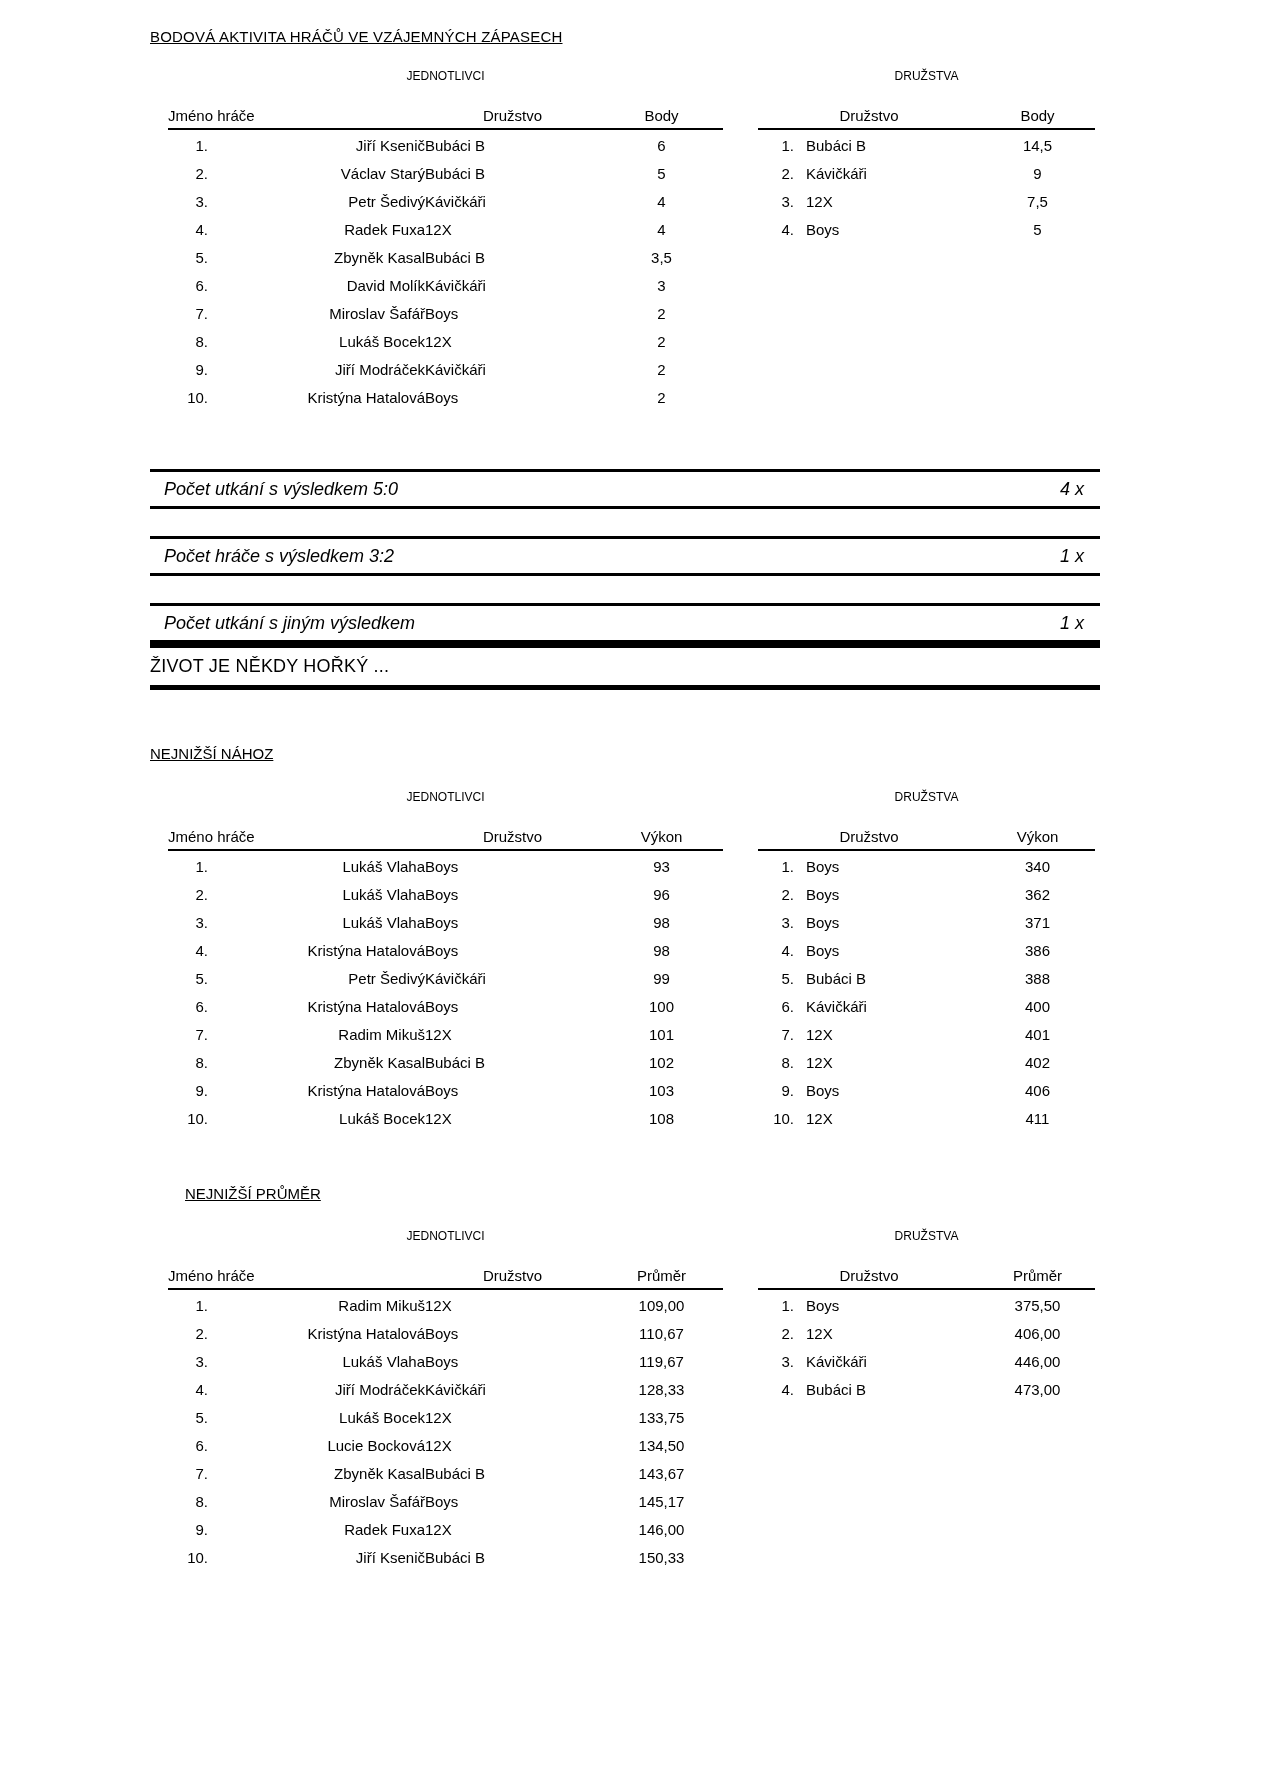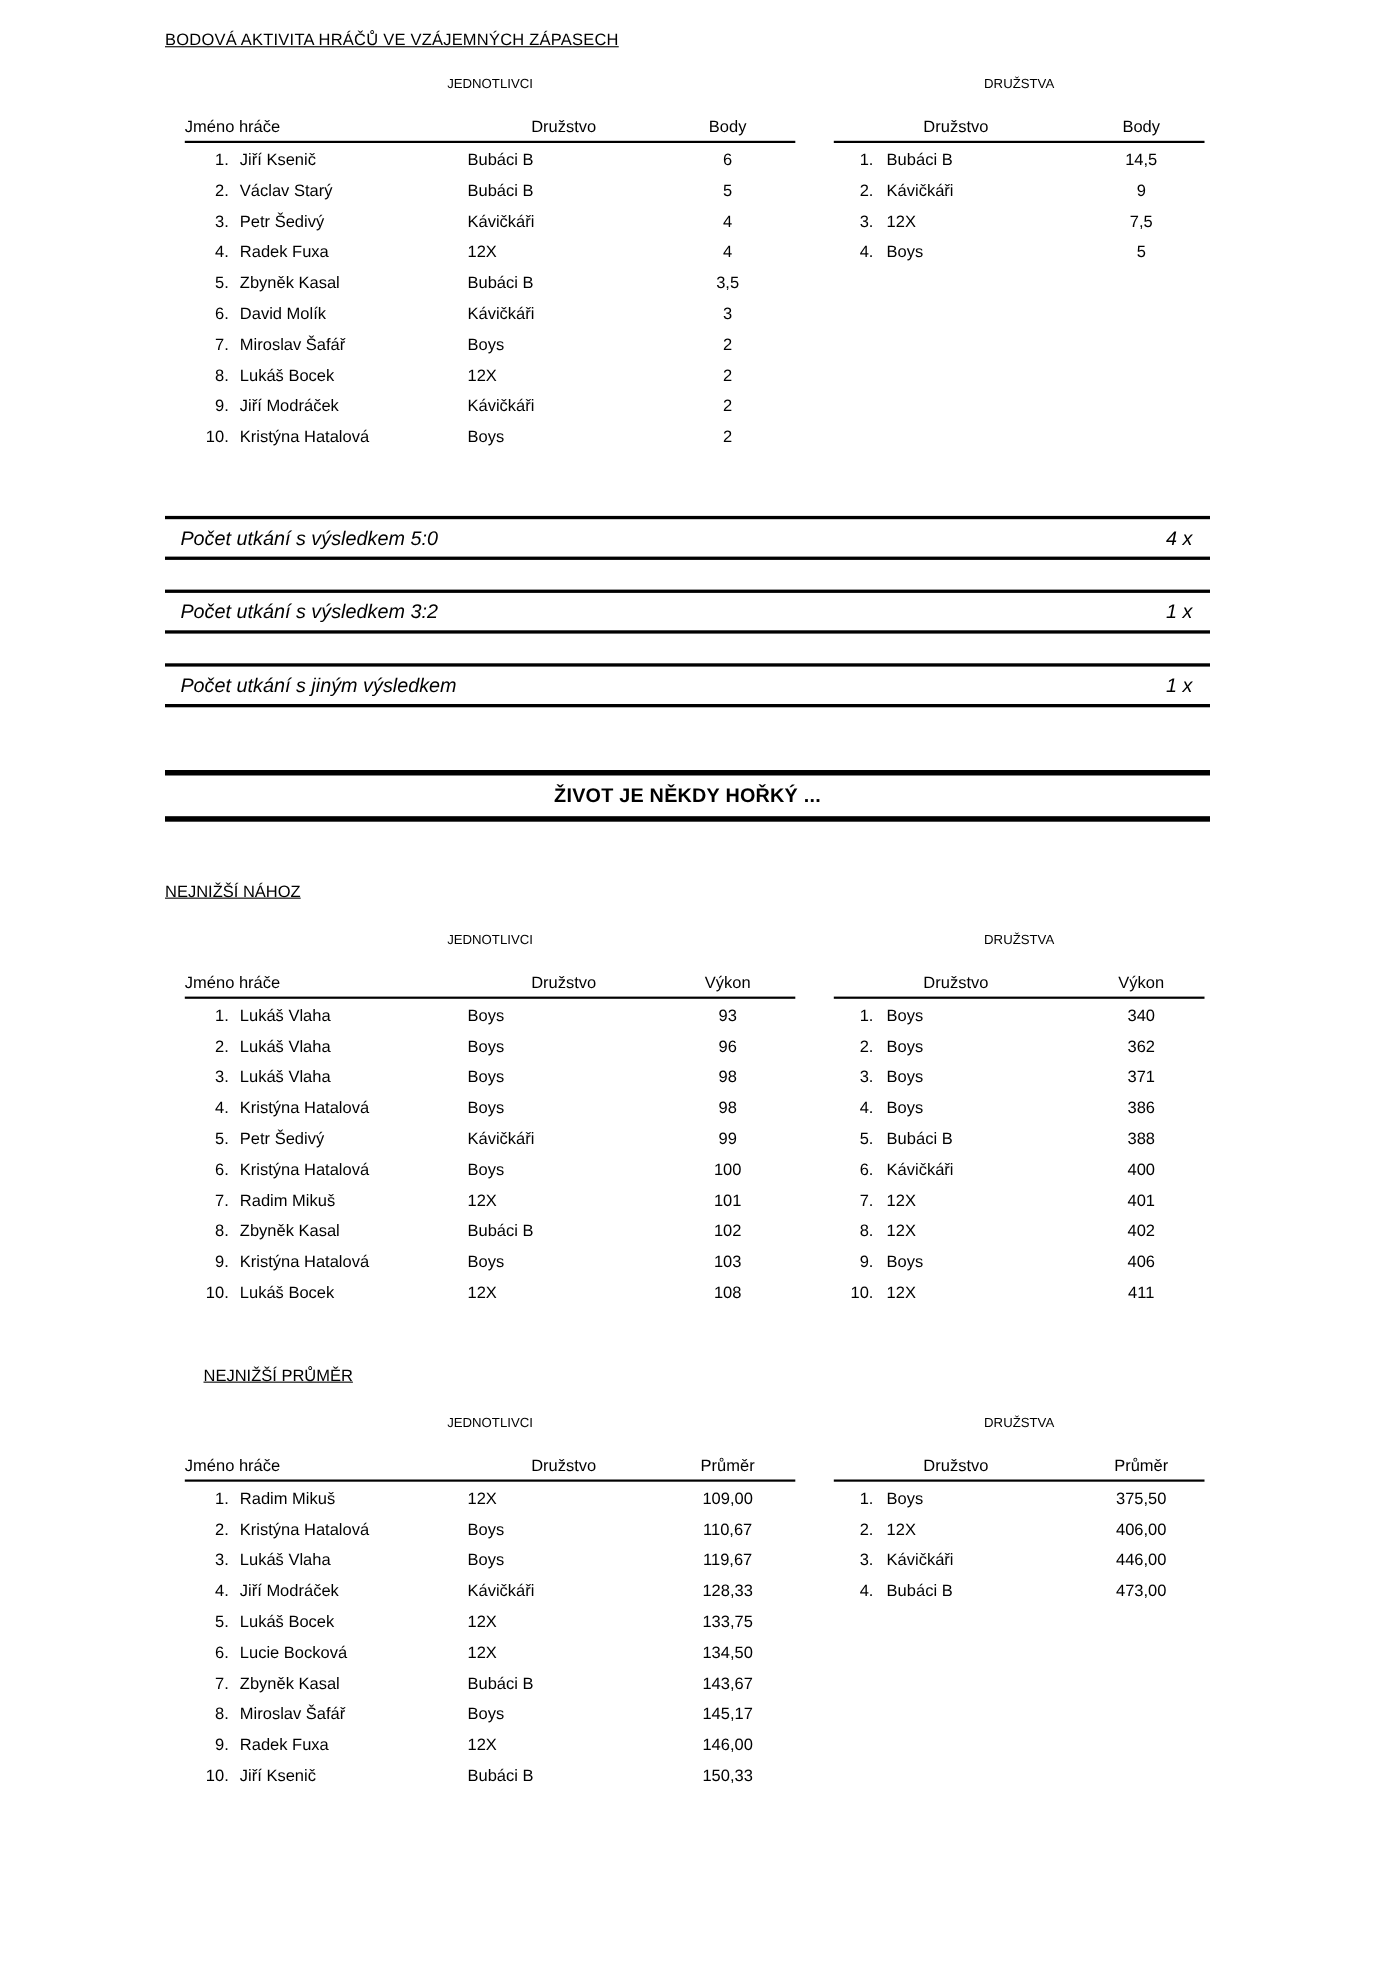--- a/index.html
+++ b/index.html
@@ -13,33 +13,33 @@
   .tbl-heading{text-align:center;font-size:12px;line-height:18px;margin-bottom:21px;}
   .tbl-head{display:flex;line-height:20px;padding-bottom:2px;border-bottom:2px solid #000;}
   .tbl-left .h-name{width:257px;text-align:left;}
   .tbl-left .h-team{width:175px;text-align:center;}
   .tbl-left .h-val{flex:1;text-align:center;}
   .tbl-right .h-name{width:222px;text-align:center;}
   .tbl-right .h-val{flex:1;text-align:center;}
   .row{display:flex;height:28px;line-height:28px;}
   .tbl-body{padding-top:2px;}
   .tbl-left .c-rank{width:40px;text-align:right;}
-  .tbl-left .c-name{width:217px;padding-left:10px;box-sizing:border-box;white-space:nowrap;}
+  .tbl-left .c-name{width:217px;padding-left:10px;box-sizing:border-box;white-space:nowrap;text-align:right;}
   .tbl-left .c-team{width:175px;white-space:nowrap;}
   .tbl-left .c-val{flex:1;text-align:center;}
   .tbl-right .c-rank{width:36px;text-align:right;}
   .tbl-right .c-name{width:186px;padding-left:12px;box-sizing:border-box;white-space:nowrap;}
   .tbl-right .c-val{flex:1;text-align:center;}
   .counts{margin-top:57px;font-style:italic;}
   .count-box{border-top:3px solid #000;border-bottom:3px solid #000;height:40px;box-sizing:border-box;
     display:flex;align-items:center;justify-content:space-between;padding:0 16px 0 14px;
     font-size:18px;margin-bottom:27px;}
   .count-box:last-child{margin-bottom:0;}
-  .divider{margin-top:57px;border-top:5px solid #000;border-bottom:5px solid #000;
-    text-align:center;font-size:18px;font-weight:bold;padding:8px 0;letter-spacing:.2px;}
+  .divider{border-top:5px solid #000;border-bottom:5px solid #000;
+    text-align:left;font-size:18px;font-weight:normal;padding:8px 0;letter-spacing:.2px;}
   .sub-heading{font-size:15px;font-weight:normal;text-decoration:underline;margin:55px 0 0 0;line-height:18px;}
   .sub-heading.second{margin-top:52px;margin-left:35px;}
   .pair.after-sub{margin-top:25px;}
   .pair.after-sub2{margin-top:24px;}
 </style>
 </head>
 <body>
 
 <div class="page">
 
@@ -146,21 +146,21 @@
         </div>
     </div>
   </div>
 
   <div class="counts">
     <div class="count-box">
       <span class="count-label">Počet utkání s výsledkem 5:0</span>
       <span class="count-value">4 x</span>
     </div>
     <div class="count-box">
-      <span class="count-label">Počet utkání s výsledkem 3:2</span>
+      <span class="count-label">Počet hráče s výsledkem 3:2</span>
       <span class="count-value">1 x</span>
     </div>
     <div class="count-box">
       <span class="count-label">Počet utkání s jiným výsledkem</span>
       <span class="count-value">1 x</span>
     </div>
   </div>
 
   <div class="divider">
     <span>ŽIVOT JE NĚKDY HOŘKÝ ...</span>

